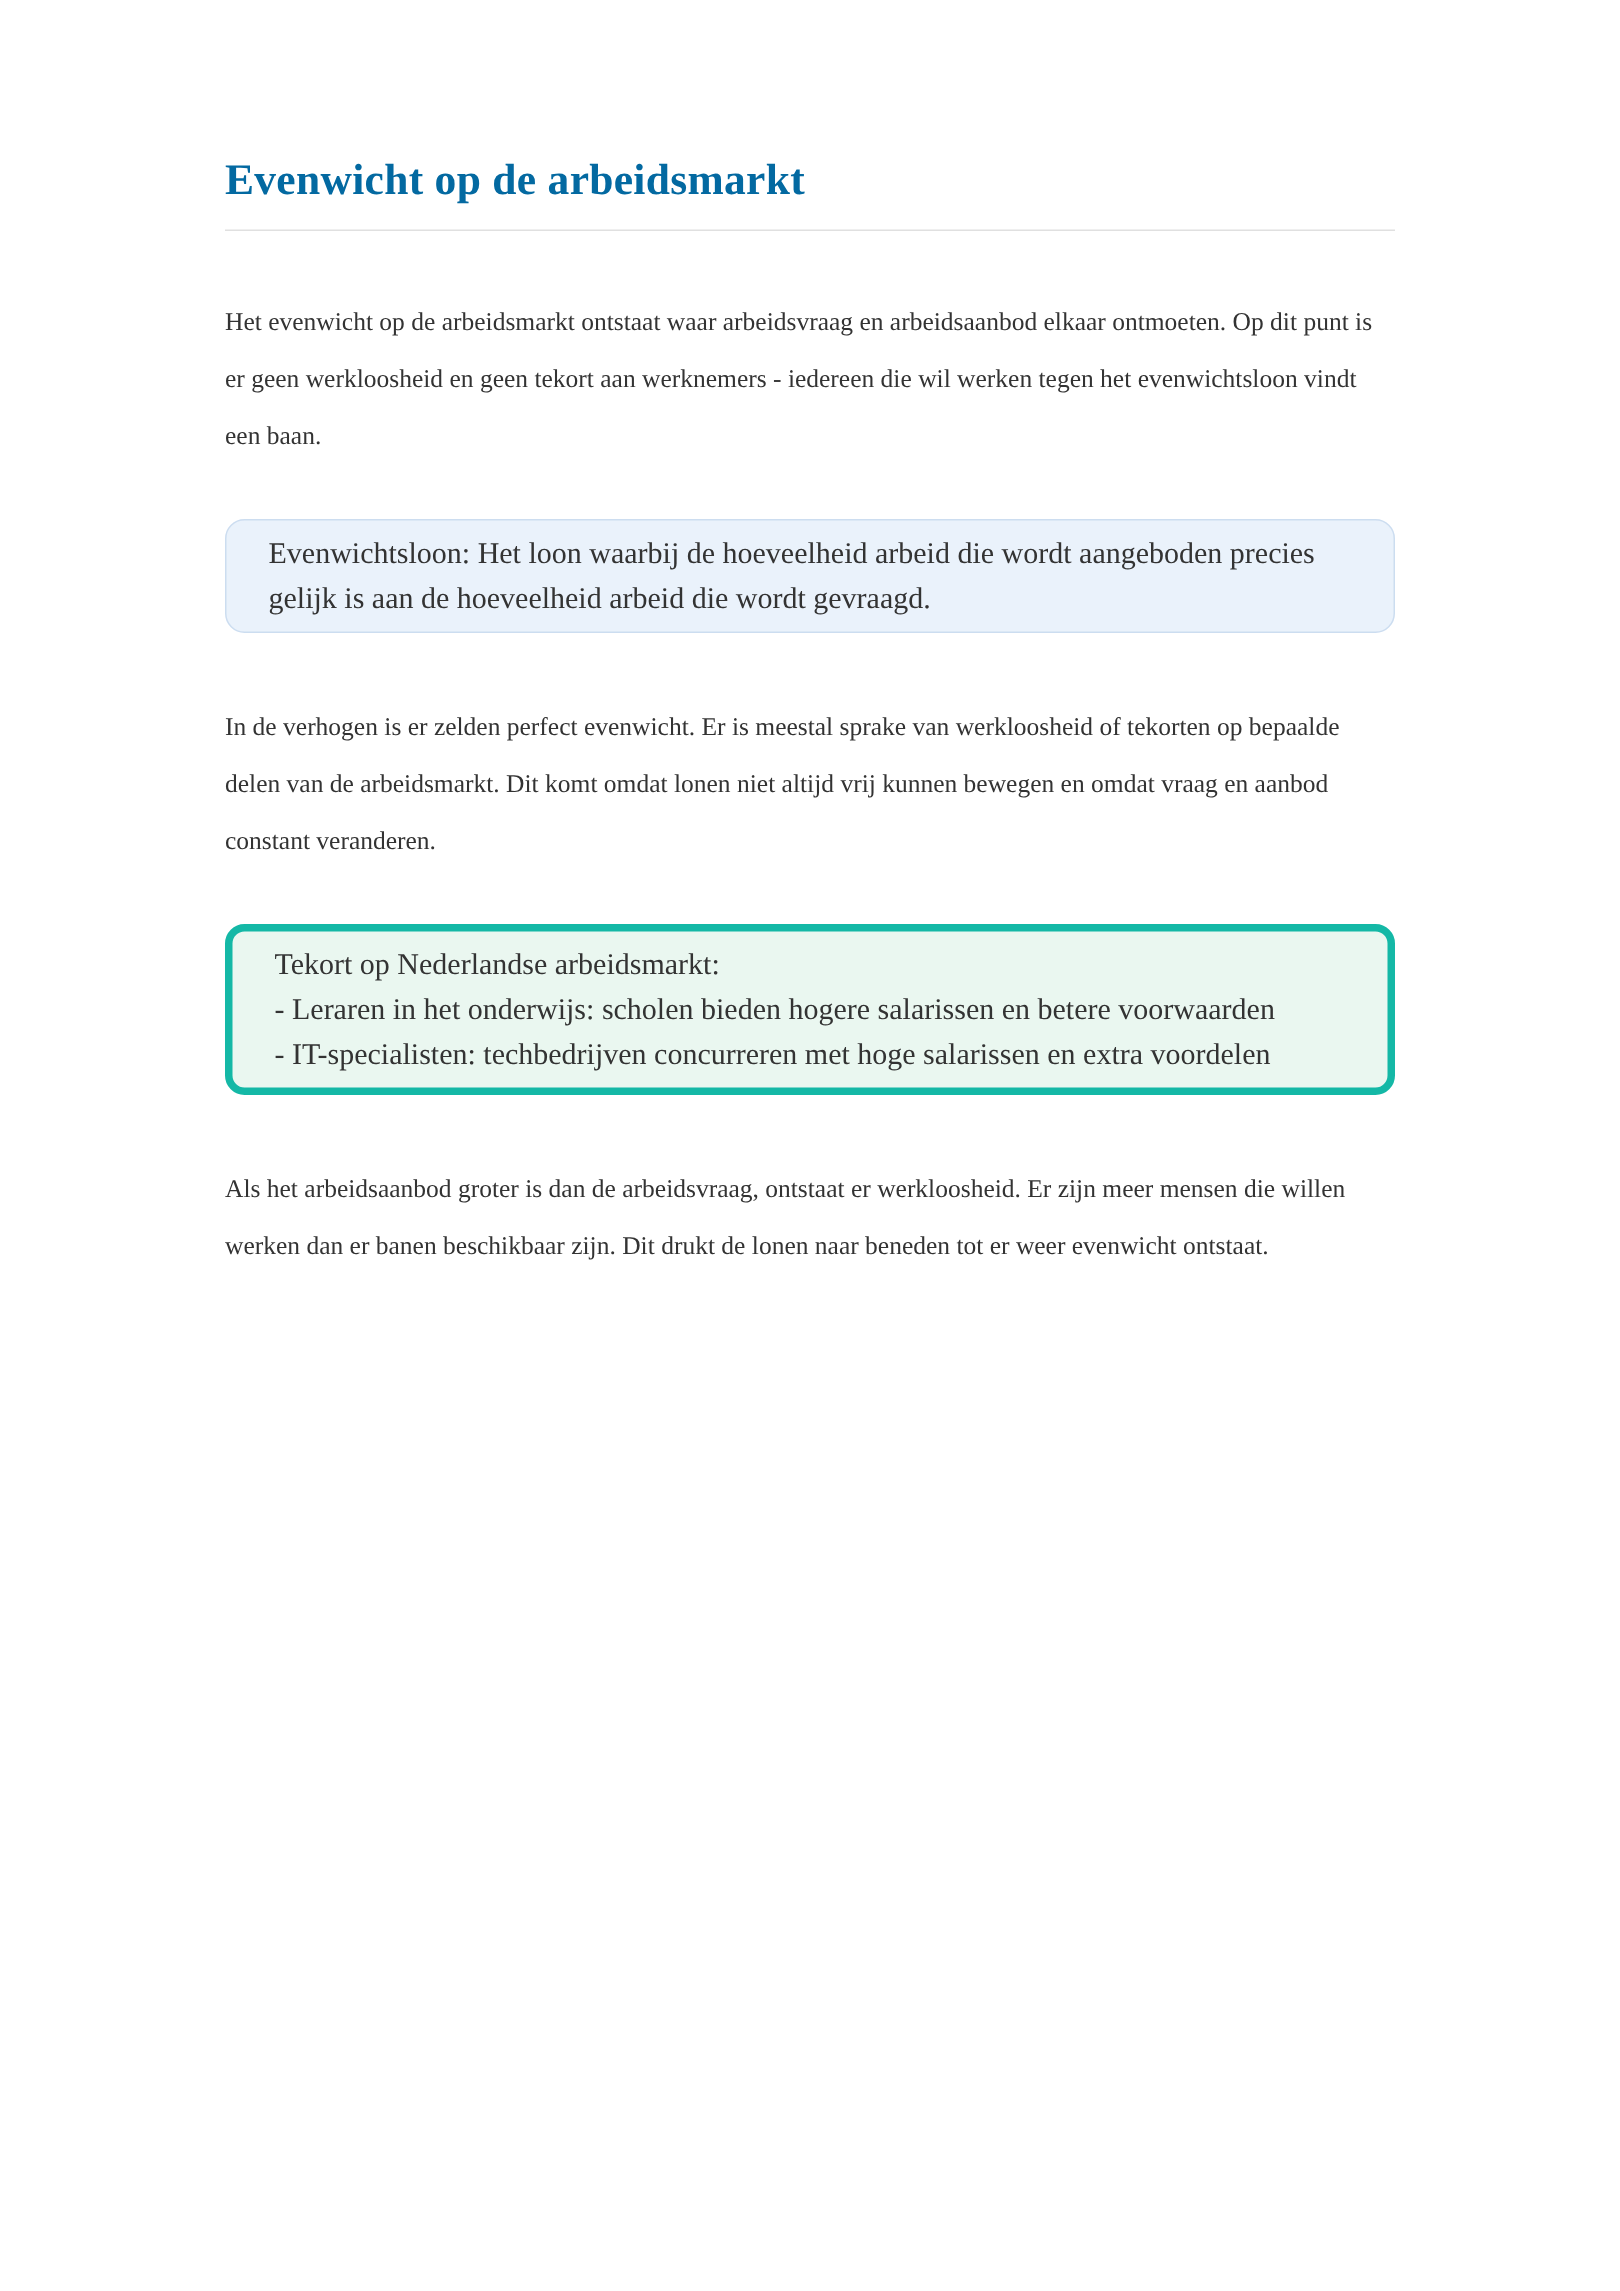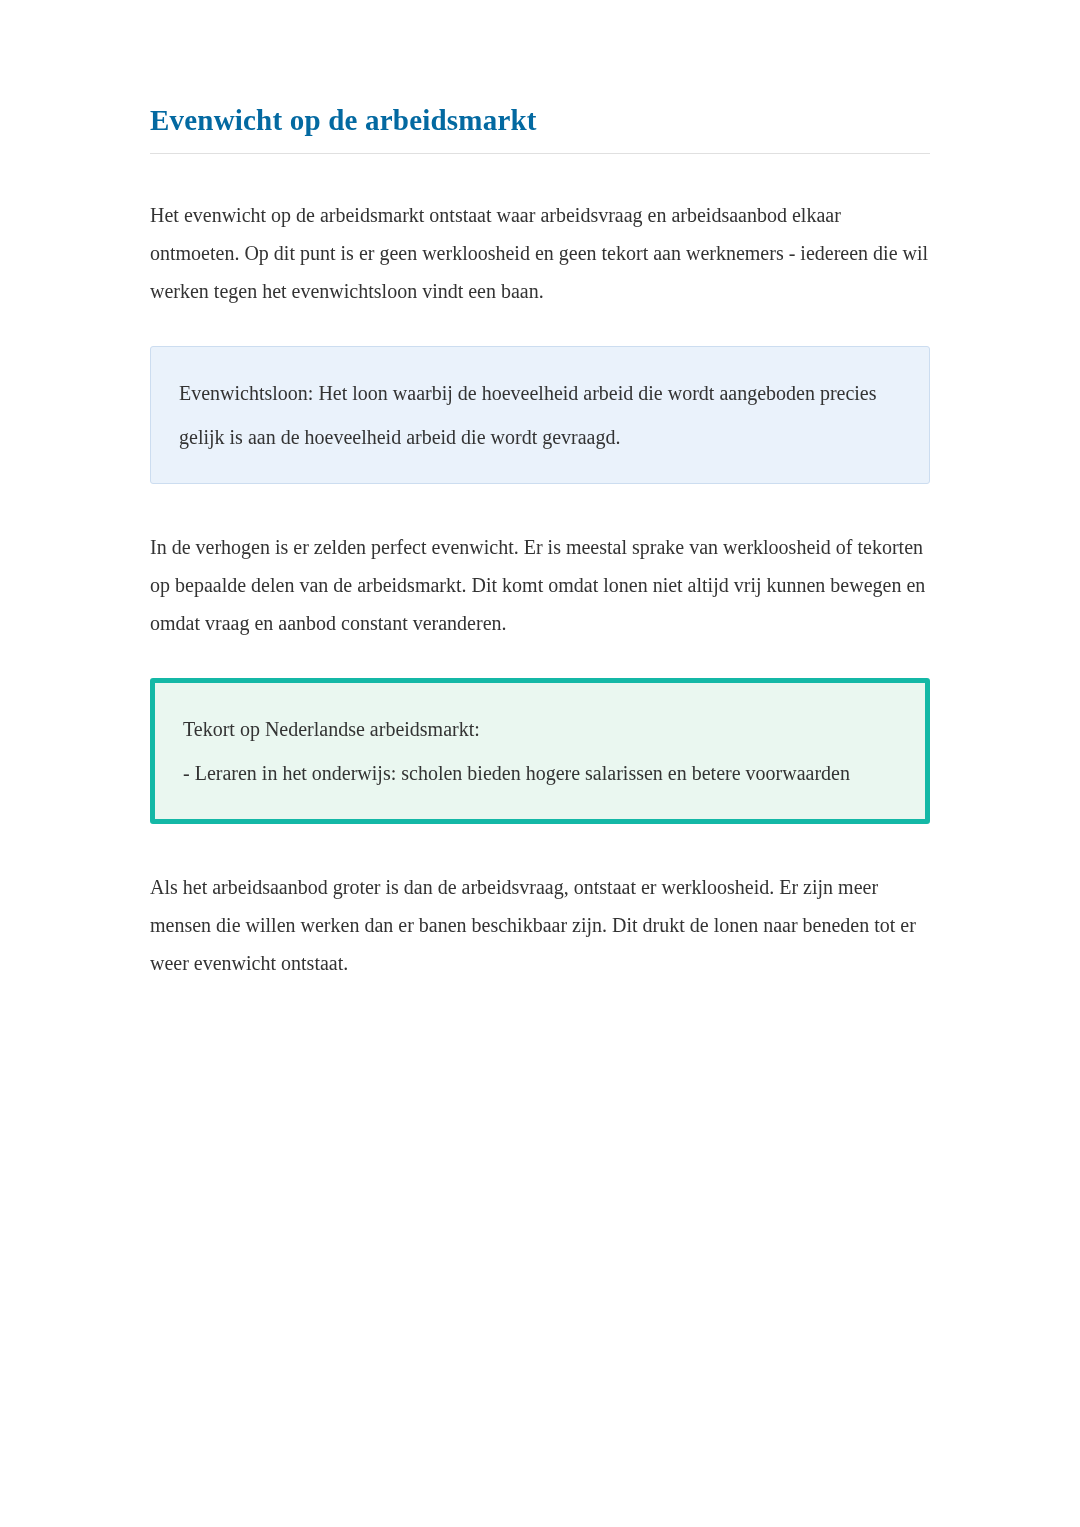--- a/index.html
+++ b/index.html
@@ -30,31 +30,31 @@
     margin: 0 0 16px 0;
   }
 
   hr.title-divider {
     border: none;
     border-top: 1px solid #e0e0e0;
     margin: 0 0 42px 0;
   }
 
   p.body-text {
-    font-size: 20px;
+    font-size: 17px;
     line-height: 38px;
     margin: 0 0 28px 0;
   }
 
   .callout {
-    border-radius: 3px;
-    padding: 24px 28px;
+    border-radius: 13px;
+    padding: 7px 28px;
     margin: 36px 0 44px 0;
     font-size: 20px;
-    line-height: 44px;
+    line-height: 30px;
   }
 
   .callout-blue {
     background: #eaf2fb;
     border: 1px solid #ccddf0;
   }
 
   .callout-green {
     background: #eaf7f0;
     border: 5px solid #14b8a6;
@@ -79,18 +79,19 @@
     <aside class="callout callout-blue">
       <span class="line">Evenwichtsloon: Het loon waarbij de hoeveelheid arbeid die wordt aangeboden precies gelijk is aan de hoeveelheid arbeid die wordt gevraagd.</span>
     </aside>
 
     <p class="body-text">In de verhogen is er zelden perfect evenwicht. Er is meestal sprake van werkloosheid of tekorten op bepaalde delen van de arbeidsmarkt. Dit komt omdat lonen niet altijd vrij kunnen bewegen en omdat vraag en aanbod constant veranderen.</p>
 
 
     <aside class="callout callout-green">
       <span class="line">Tekort op Nederlandse arbeidsmarkt:</span>
       <span class="line">- Leraren in het onderwijs: scholen bieden hogere salarissen en betere voorwaarden</span>
+      <span class="line">- IT-specialisten: techbedrijven concurreren met hoge salarissen en extra voordelen</span>
     </aside>
 
     <p class="body-text">Als het arbeidsaanbod groter is dan de arbeidsvraag, ontstaat er werkloosheid. Er zijn meer mensen die willen werken dan er banen beschikbaar zijn. Dit drukt de lonen naar beneden tot er weer evenwicht ontstaat.</p>
 
   </article>
 </main>
 
 </body></html>

